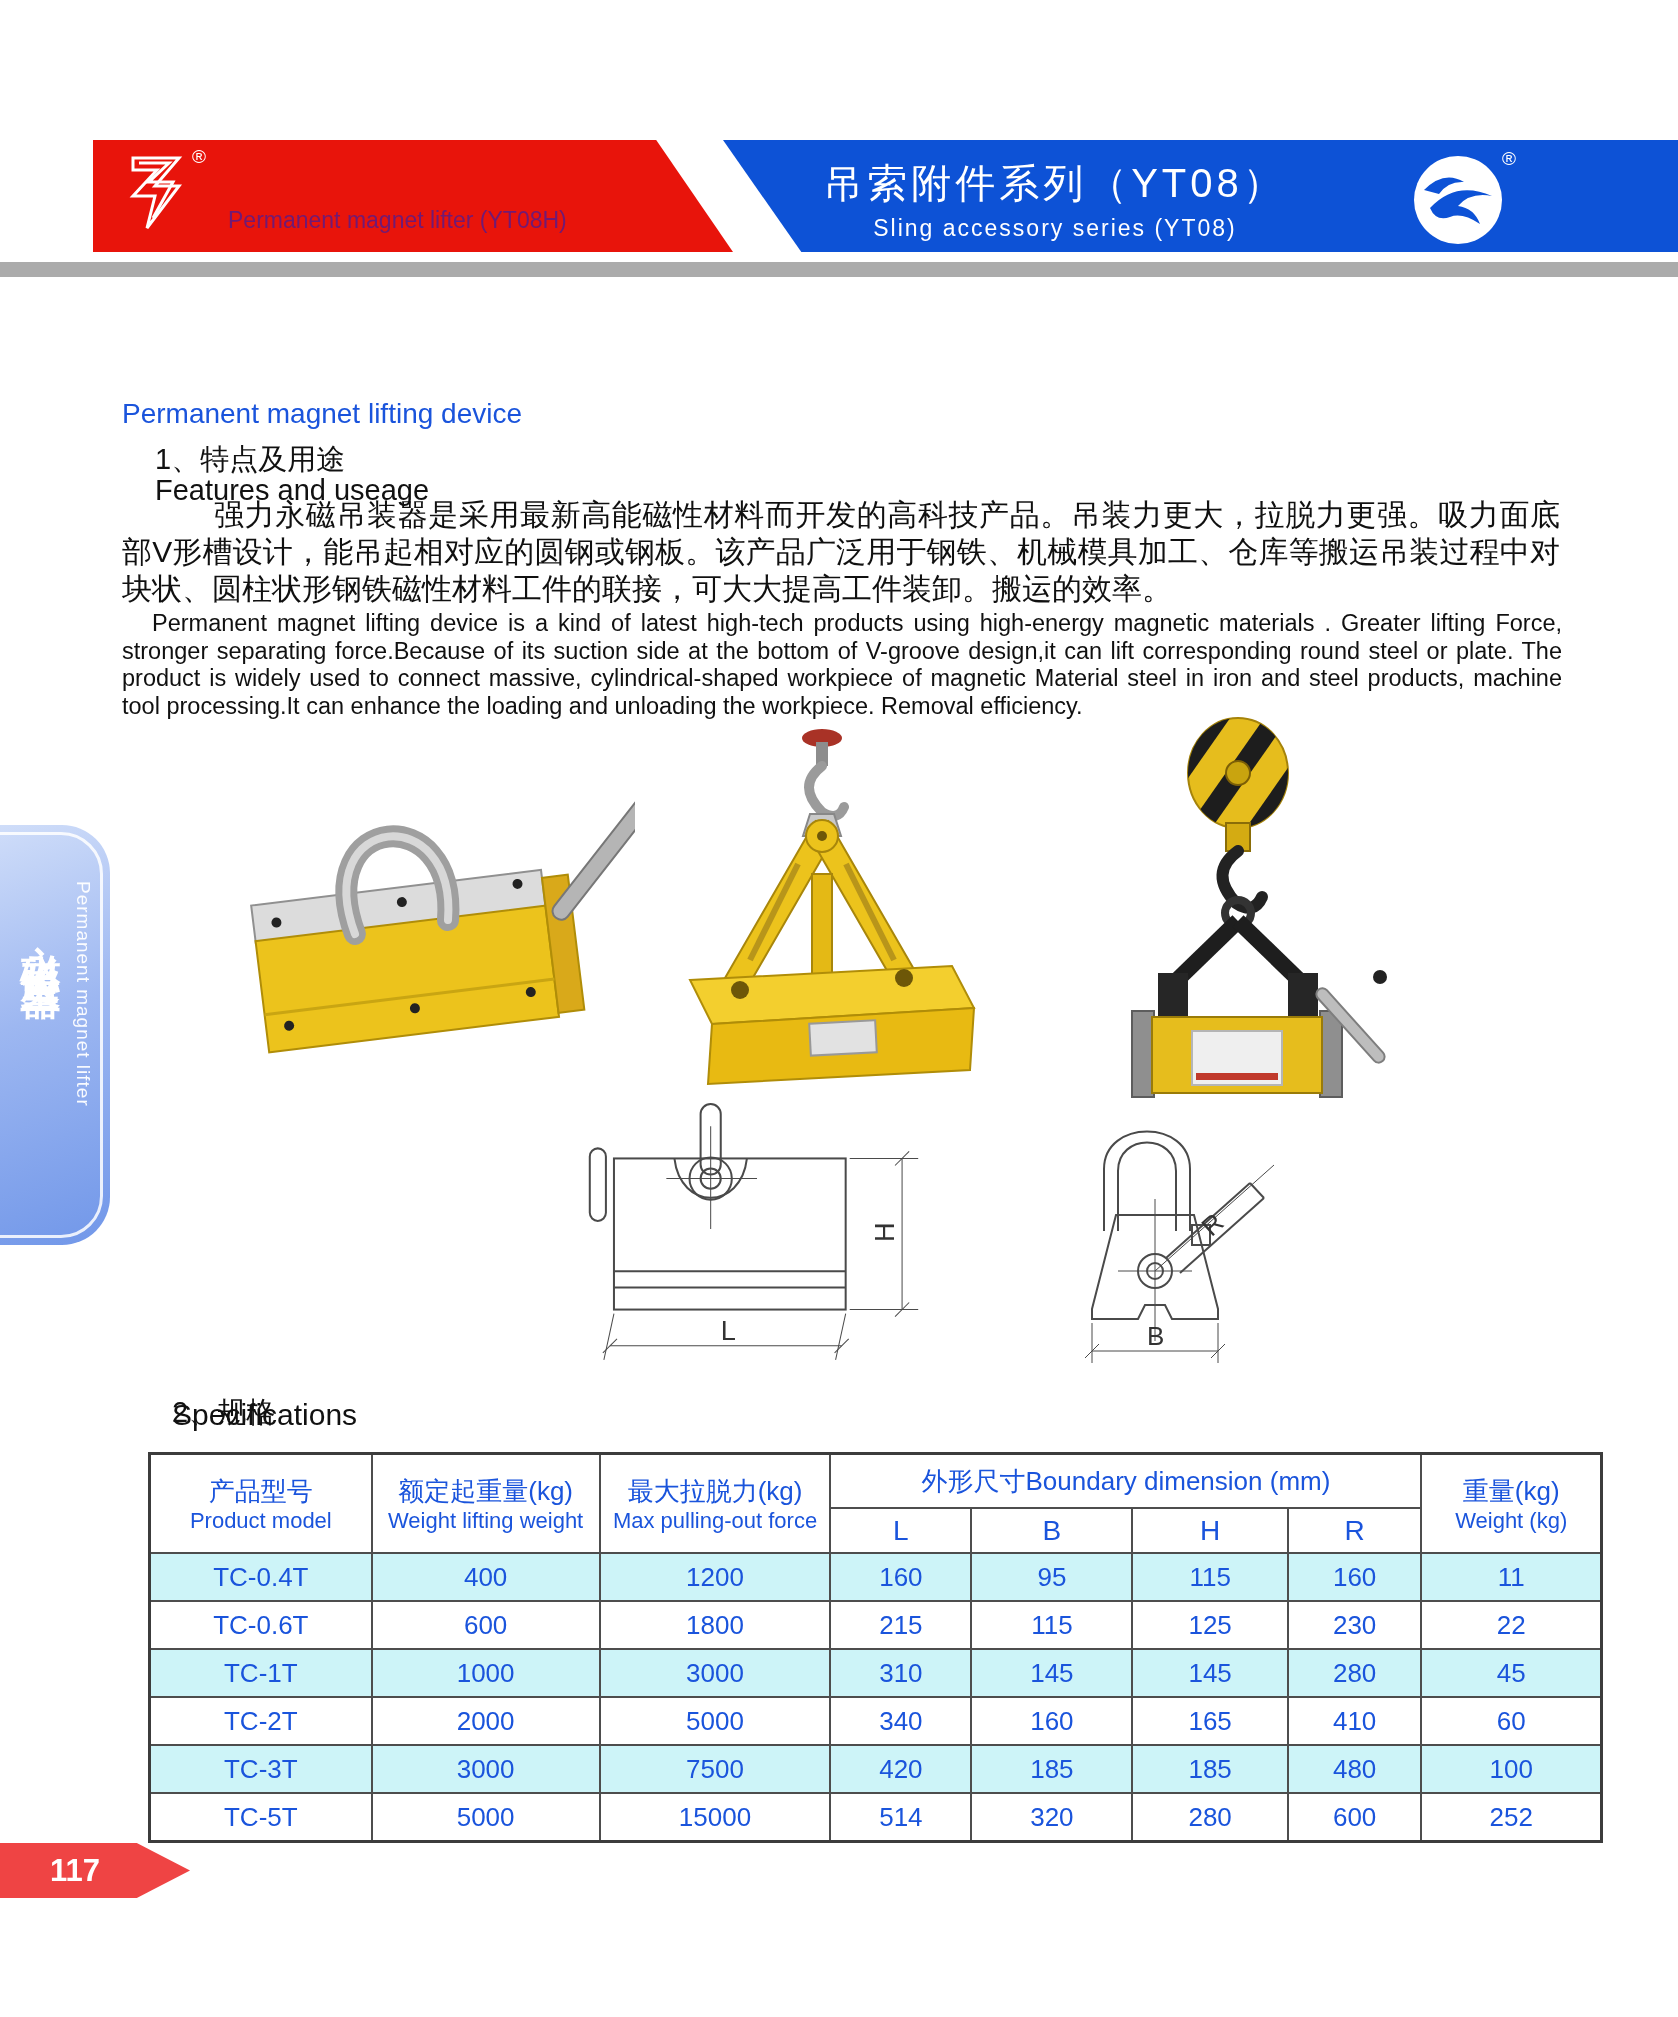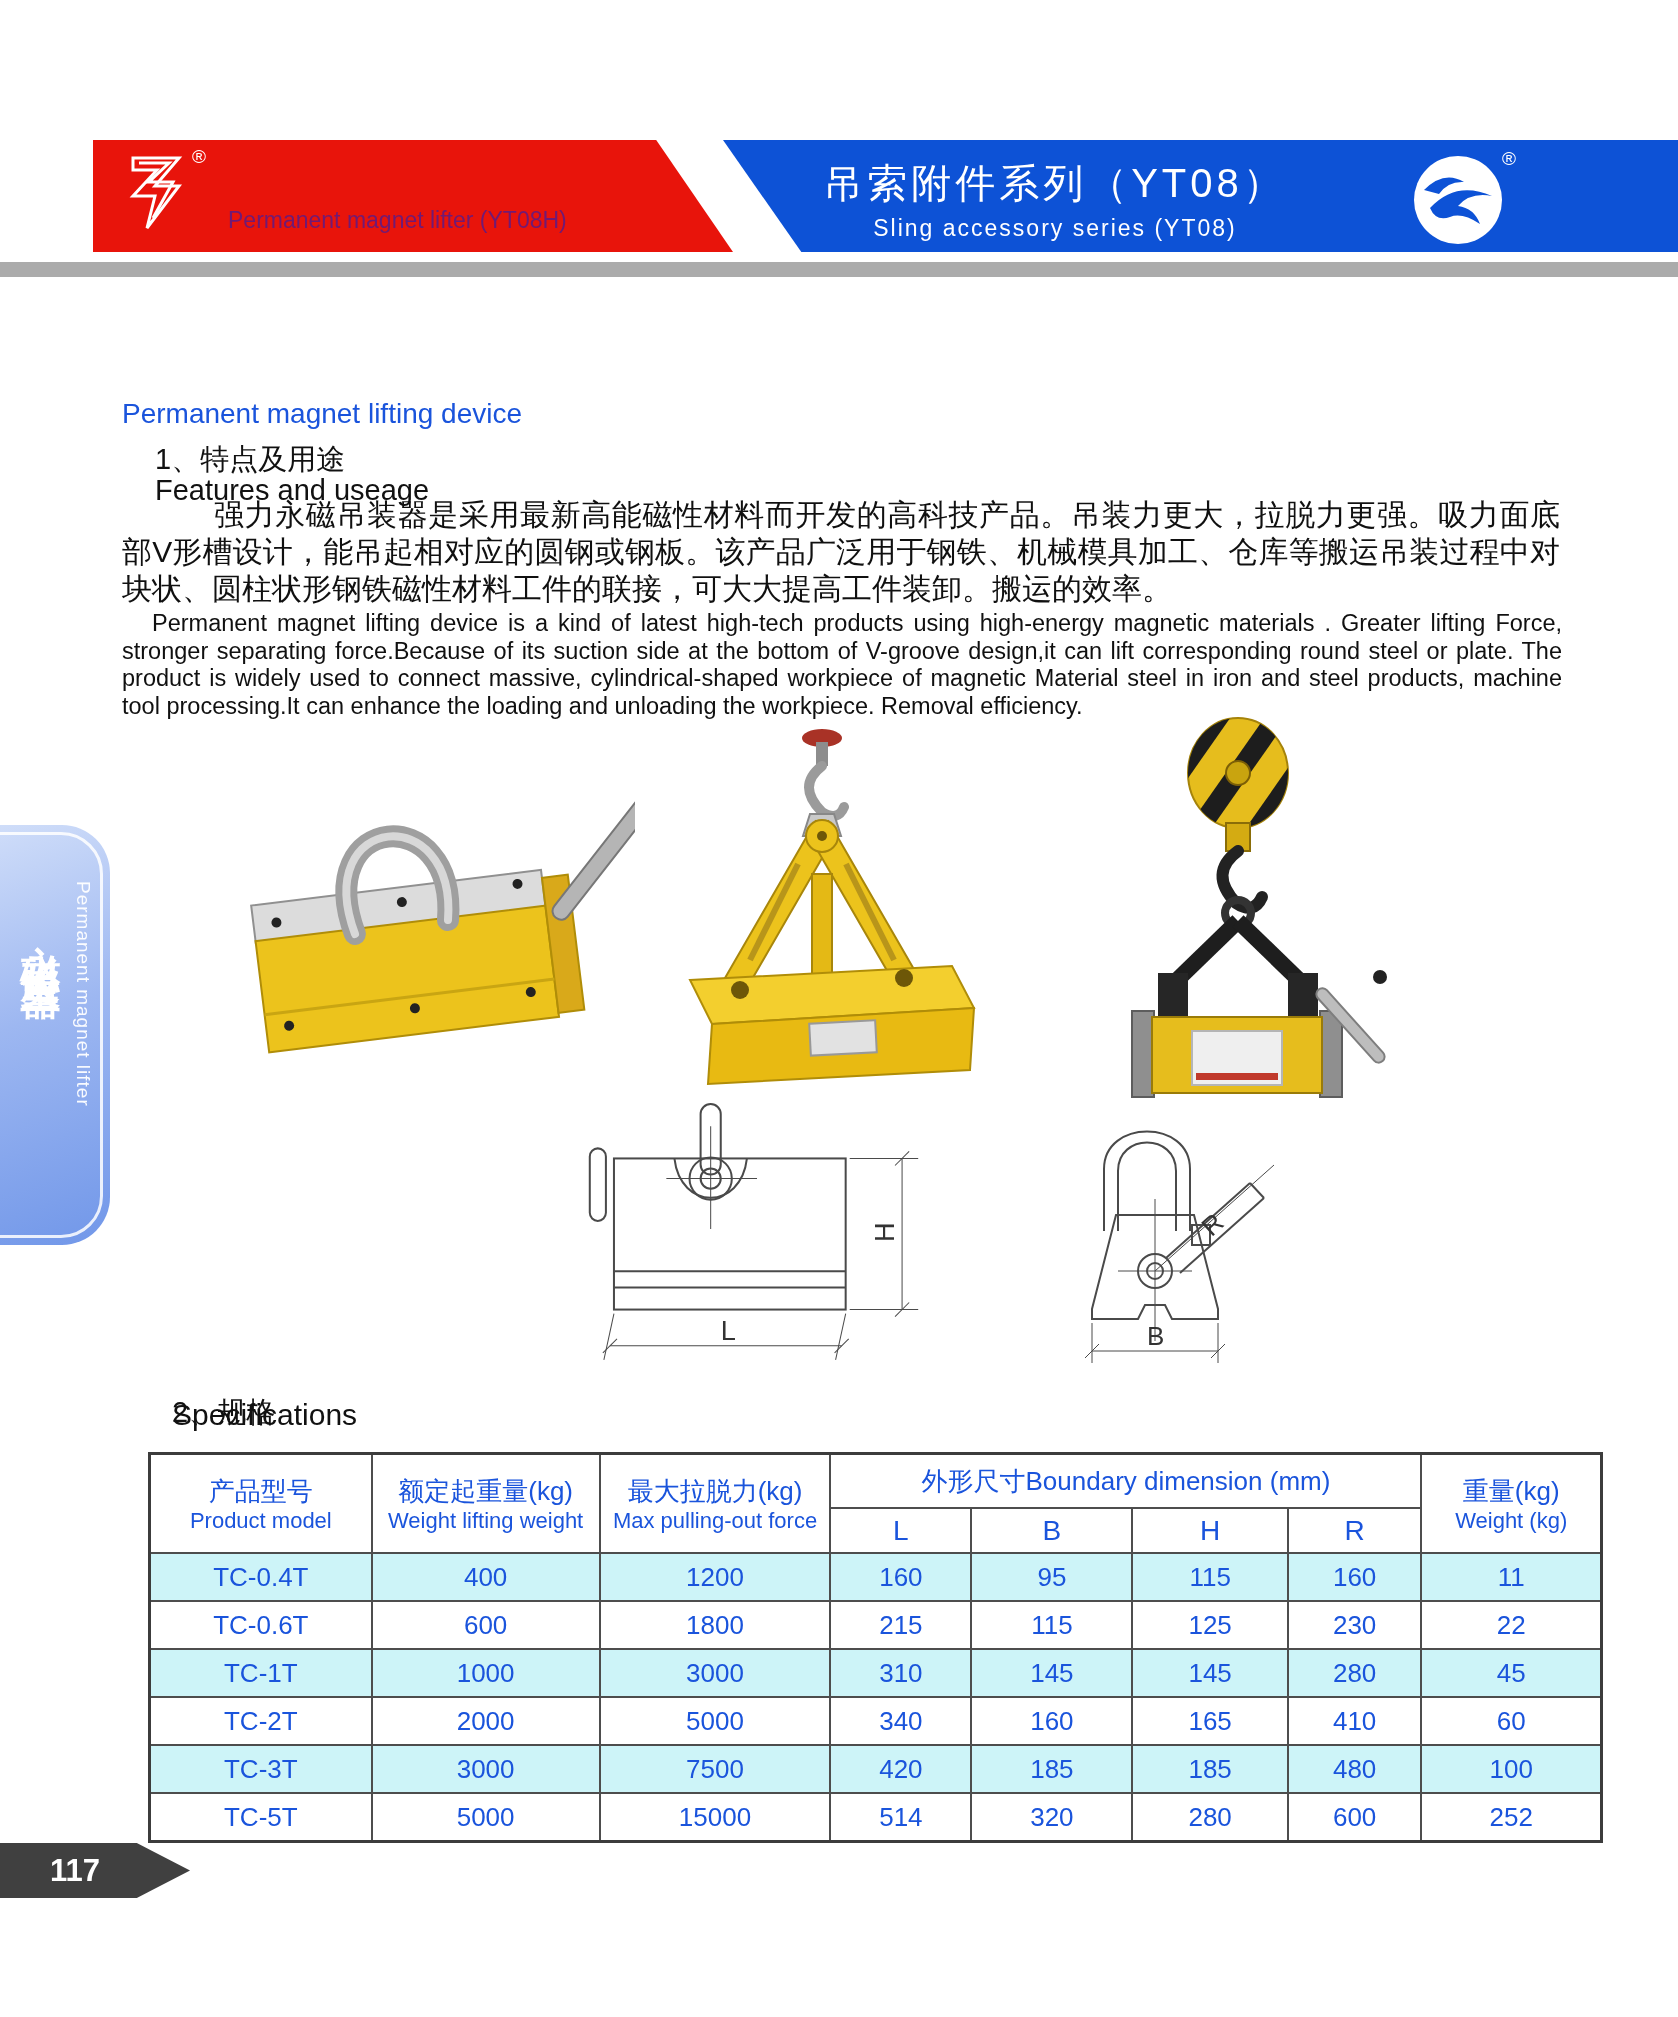--- a/index.html
+++ b/index.html
@@ -48,21 +48,21 @@
   
   .sidebar-tab{position:absolute;left:0;top:825px;width:110px;height:420px;border-radius:0 48px 48px 0;
       background:linear-gradient(160deg,#cfddf9 0%,#9db7f1 45%,#7197e9 100%);overflow:hidden;}
   .sidebar-tab::after{content:"";position:absolute;top:7px;bottom:7px;left:-60px;right:7px;
       border:3px solid rgba(255,255,255,.85);border-radius:0 42px 42px 0;pointer-events:none;}
   .side-zh{position:absolute;left:14px;top:88px;writing-mode:vertical-rl;text-orientation:upright;
       font-size:40px;font-weight:bold;color:#fff;letter-spacing:9px;}
   .side-en{position:absolute;left:72px;top:56px;writing-mode:vertical-rl;font-size:19px;
       color:rgba(255,255,255,.95);letter-spacing:1px;}
   
-  .page-arrow{position:absolute;left:0;top:1843px;width:190px;height:55px;background:#404040;
+  .page-arrow{position:absolute;left:0;top:1843px;width:190px;height:55px;background:#ef4444;
       clip-path:polygon(0 0,72% 0,100% 50%,72% 100%,0 100%);}
   .page-num{position:absolute;left:0;top:0;width:150px;height:55px;line-height:55px;text-align:center;
       color:#fff;font-size:31px;font-weight:bold;}
   svg text{font-family:"Liberation Sans",sans-serif;}
 </style>
 </head>
 <body>
 
 <div class="page">
 

